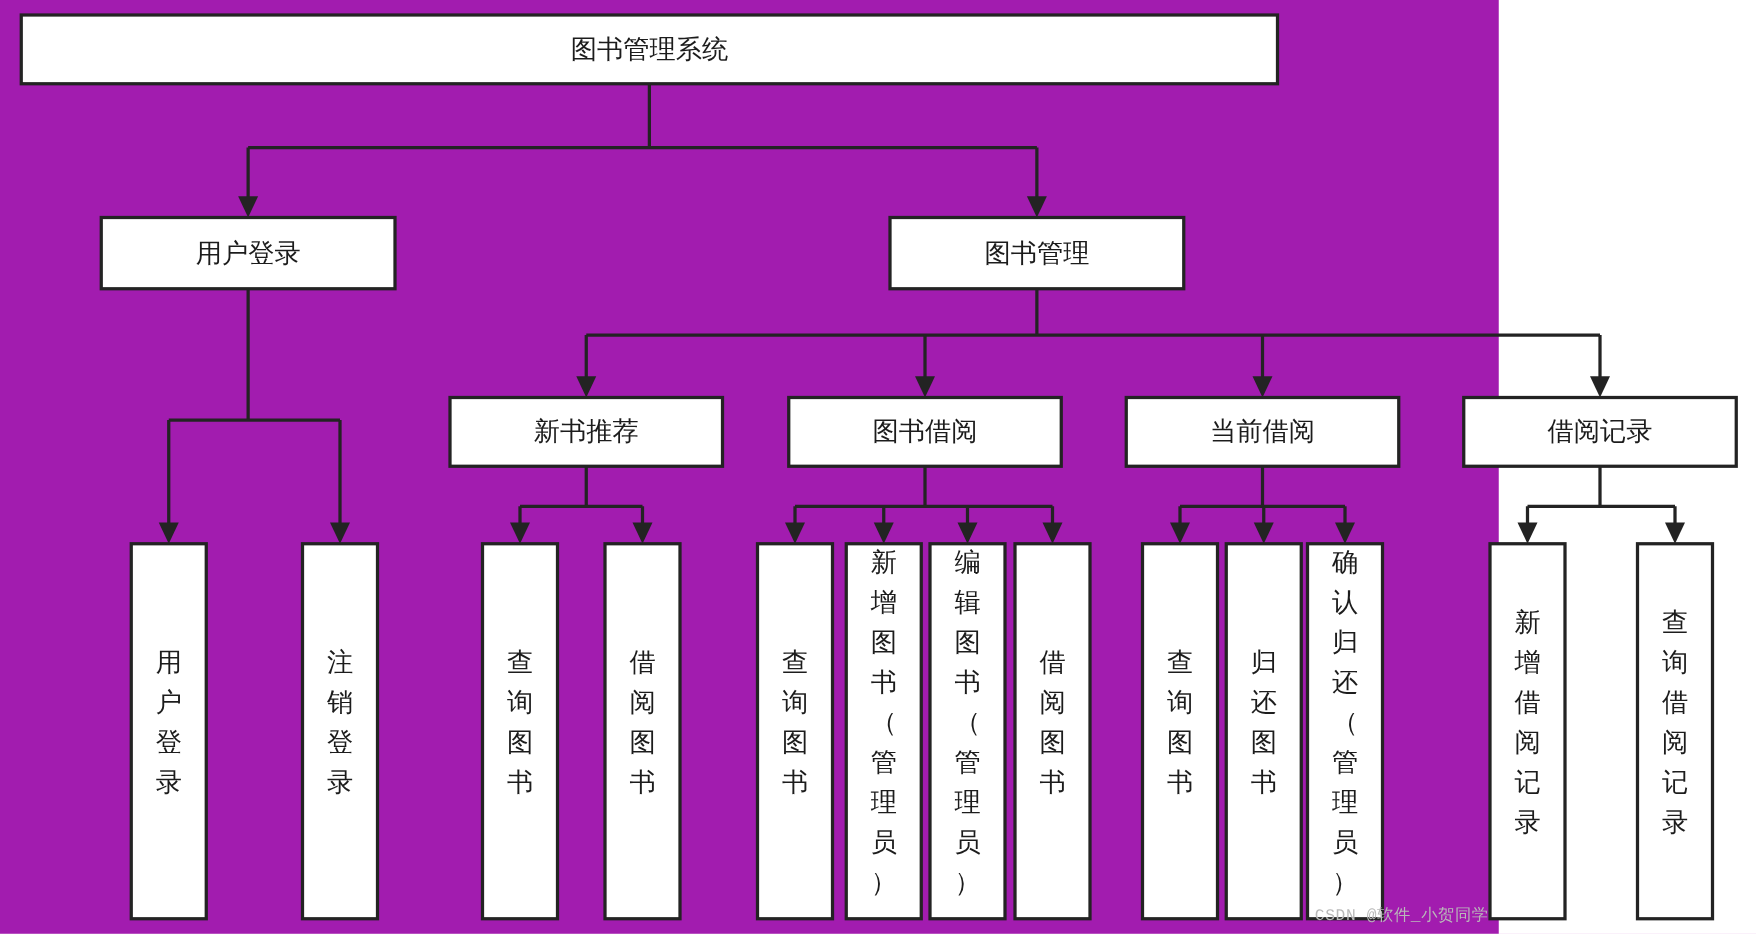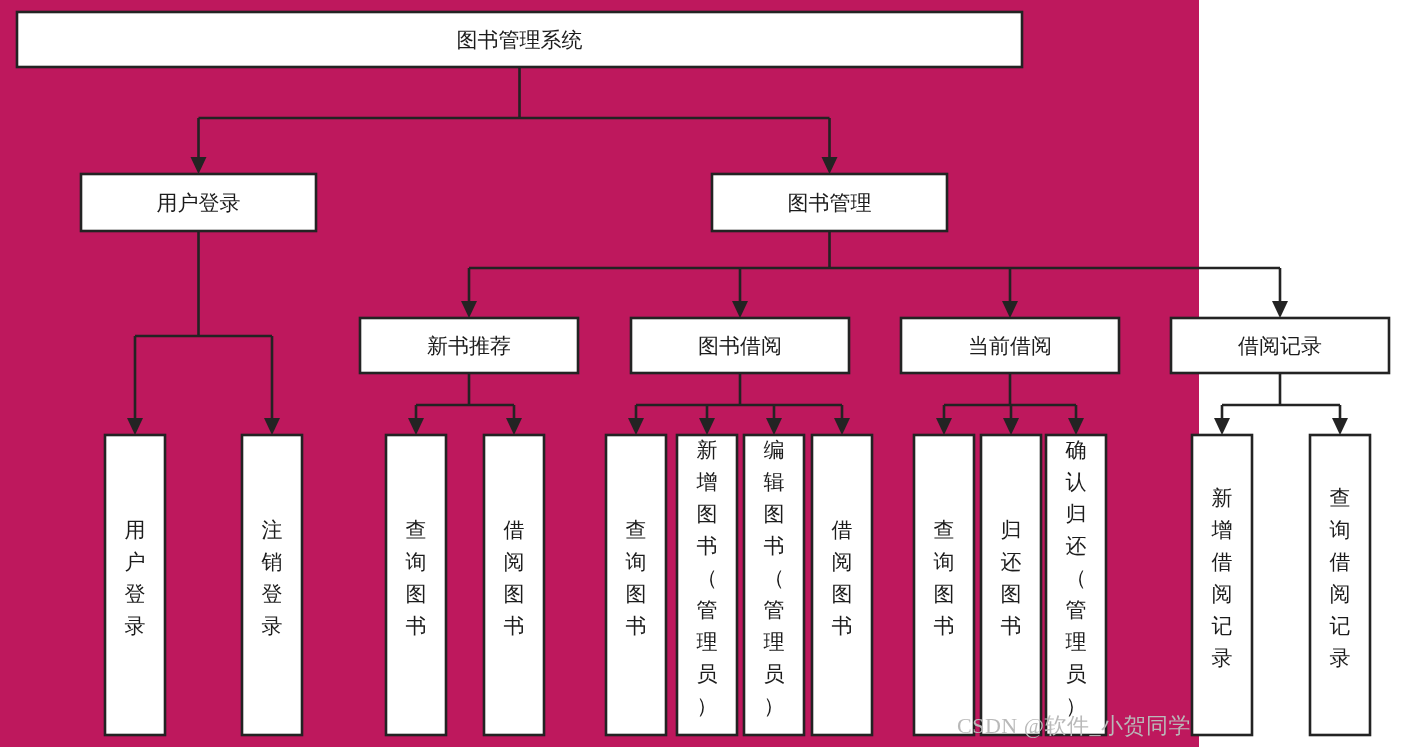--- a/index.html
+++ b/index.html
@@ -11,21 +11,21 @@
   body {
     width: 1405px;
     height: 747px;
     font-family: "DejaVu Sans", "Liberation Sans", sans-serif;
     overflow: hidden;
   }
   #diagram-root {
     position: relative;
     width: 1199px;
     height: 747px;
-    background: #be185d;
+    background: #a21caf;
   }
   svg.diagram-canvas {
     position: absolute;
     top: 0;
     left: 0;
     width: 1405px;
     height: 747px;
     display: block;
   }
   .node-rect {
@@ -53,22 +53,22 @@
   .node-label-v {
     font-family: "DejaVu Sans", "Liberation Sans", sans-serif;
     font-size: 21px;
     fill: #1c1c1c;
     text-anchor: middle;
   }
   .watermark-text {
     position: absolute;
     right: 8px;
     bottom: 6px;
-    font-family: Liberation Serif, serif;
-    font-size: 22px;
+    font-family: Liberation Mono, monospace;
+    font-size: 13px;
     color: #b9b9b9;
     letter-spacing: 0.5px;
     white-space: nowrap;
     pointer-events: none;
   }
 </style>
 </head>
 <body>
 
 <div id="diagram-root">

